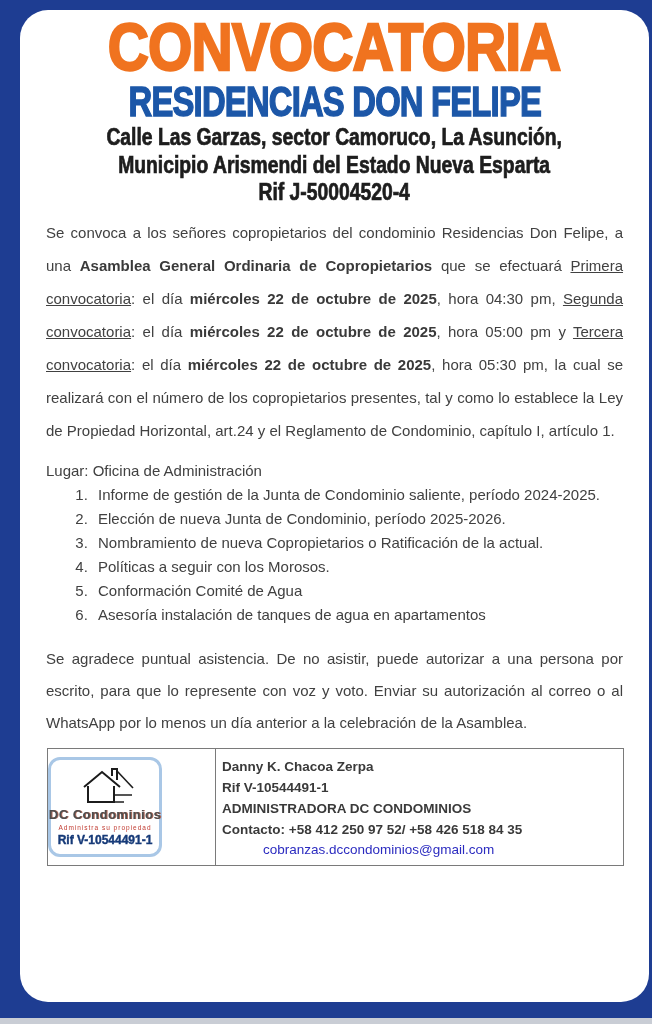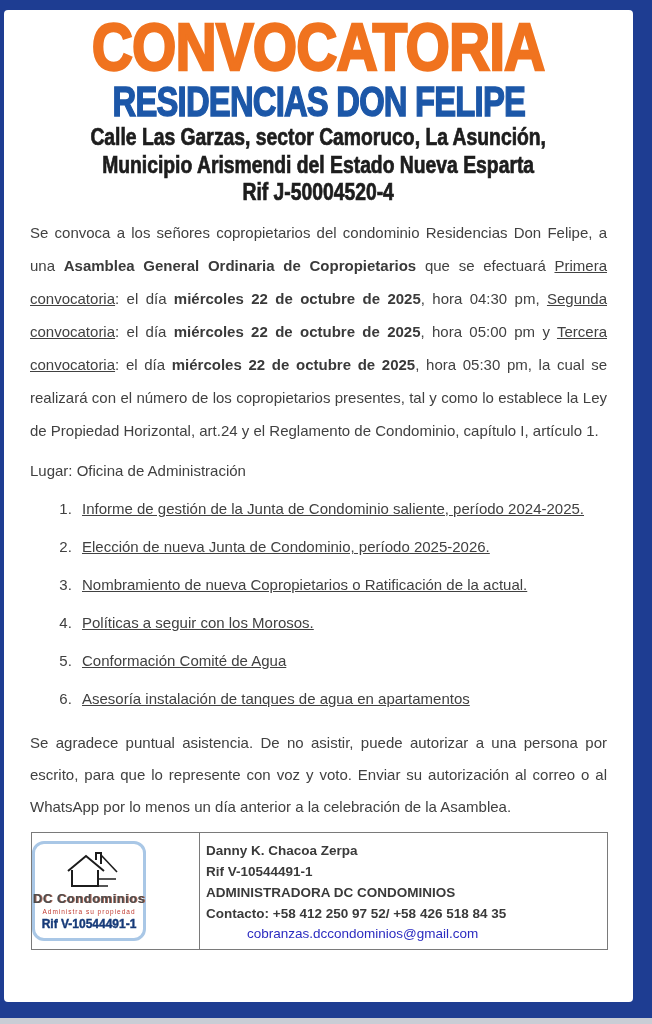--- a/index.html
+++ b/index.html
@@ -24,23 +24,23 @@
     position:relative;
     width:652px;height:1024px;
     background:var(--strip);
     overflow:hidden;
   }
   .frame{
     position:absolute;left:0;top:0;right:0;height:1018px;
     background:var(--navy);
   }
   .sheet{
-    position:absolute;left:4px;top:10px;width:629px;height:992px;
+    position:absolute;left:20px;top:10px;width:629px;height:992px;
     background:#ffffff;
-    border-radius:4px;
+    border-radius:28px;
     padding:4px 26px 0 26px;
     overflow:hidden;
   }
   .center{text-align:center;}
   .condense{display:inline-block;white-space:nowrap;transform-origin:center;}
   .title{
     color:var(--orange);
     font-size:62px;font-weight:bold;line-height:66px;
     letter-spacing:-1px;
     -webkit-text-stroke:2.2px var(--orange);
@@ -73,22 +73,21 @@
   .agenda-title{
     margin:14px 0 0 0;font-size:15px;line-height:22px;color:var(--body);
   }
   ol.agenda{
     margin:2px 0 0 0;padding:0 0 0 46px;
     font-size:15px;line-height:22px;color:var(--body);
   }
   ol.agenda li{
     text-align:justify;
     padding-left:6px;
-    margin:16px 0 1px 0;
-    text-decoration:underline;
+    margin:2px 0 1px 0;
   }
   .closing{
     margin:17px 0 0 0;
     font-size:15px;line-height:32px;color:var(--body);
     text-align:justify;
   }
   .footer-table{
     margin:9px 0 0 1px;
     width:577px;height:118px;
     border:1.5px solid #7a7a7a;

